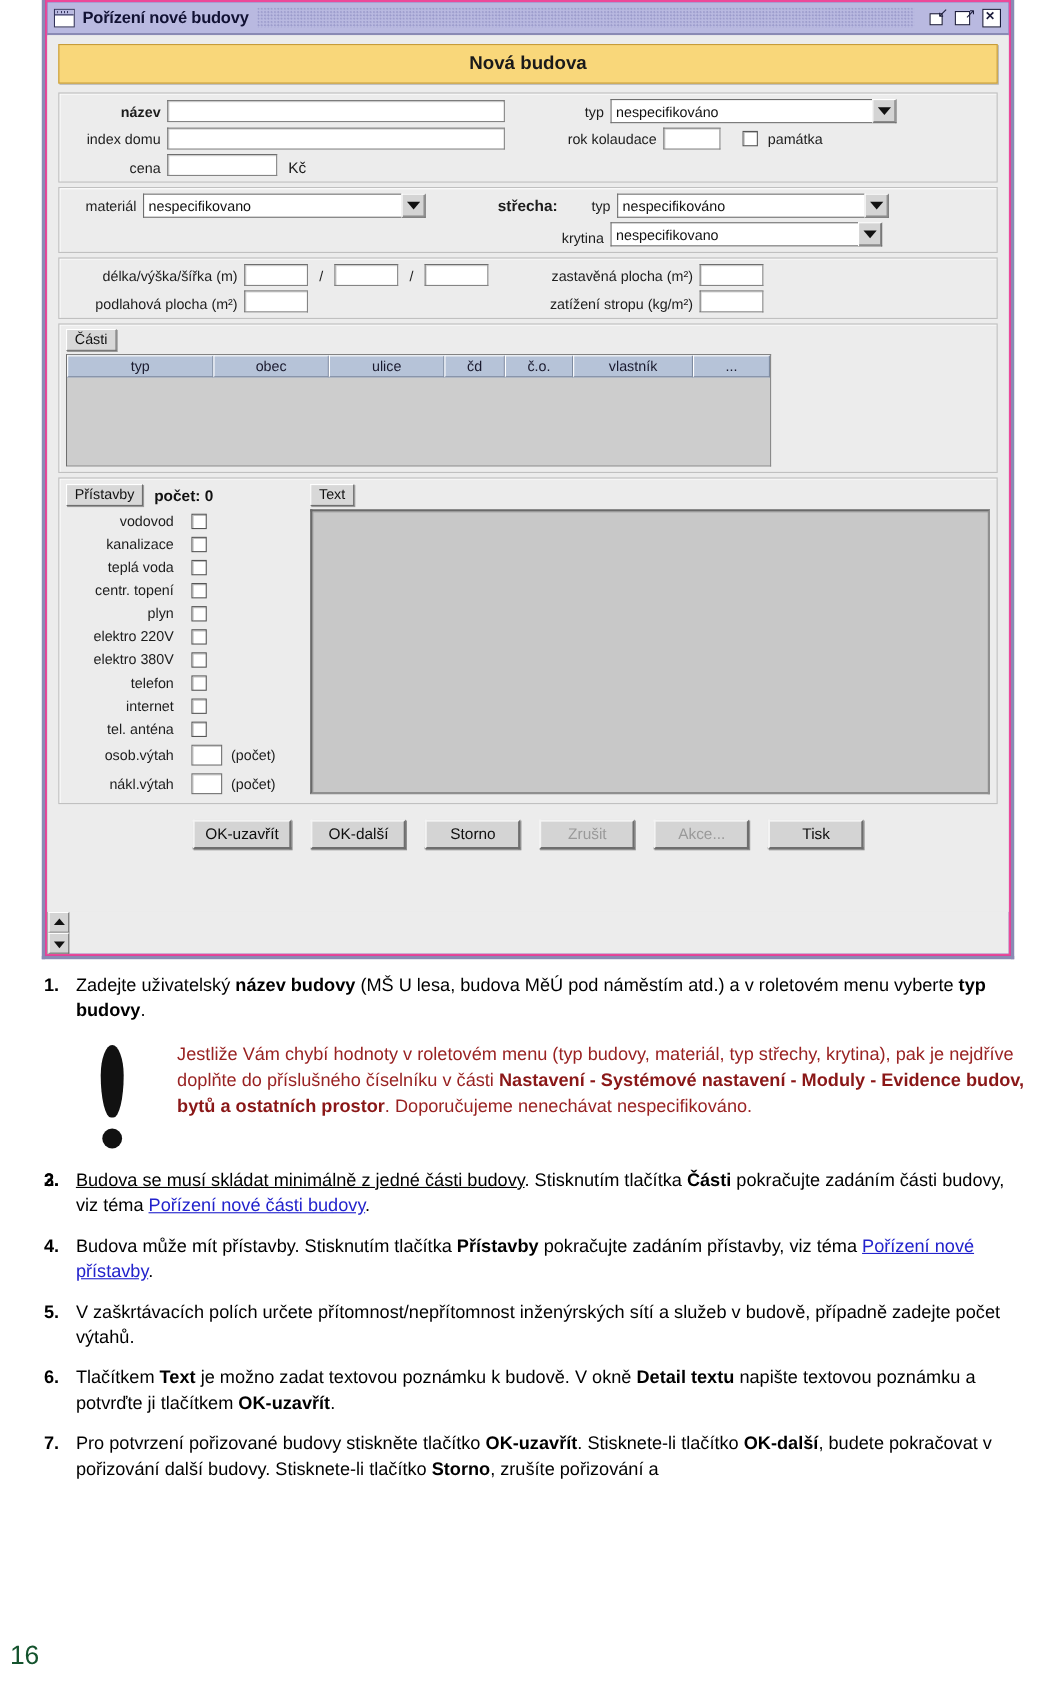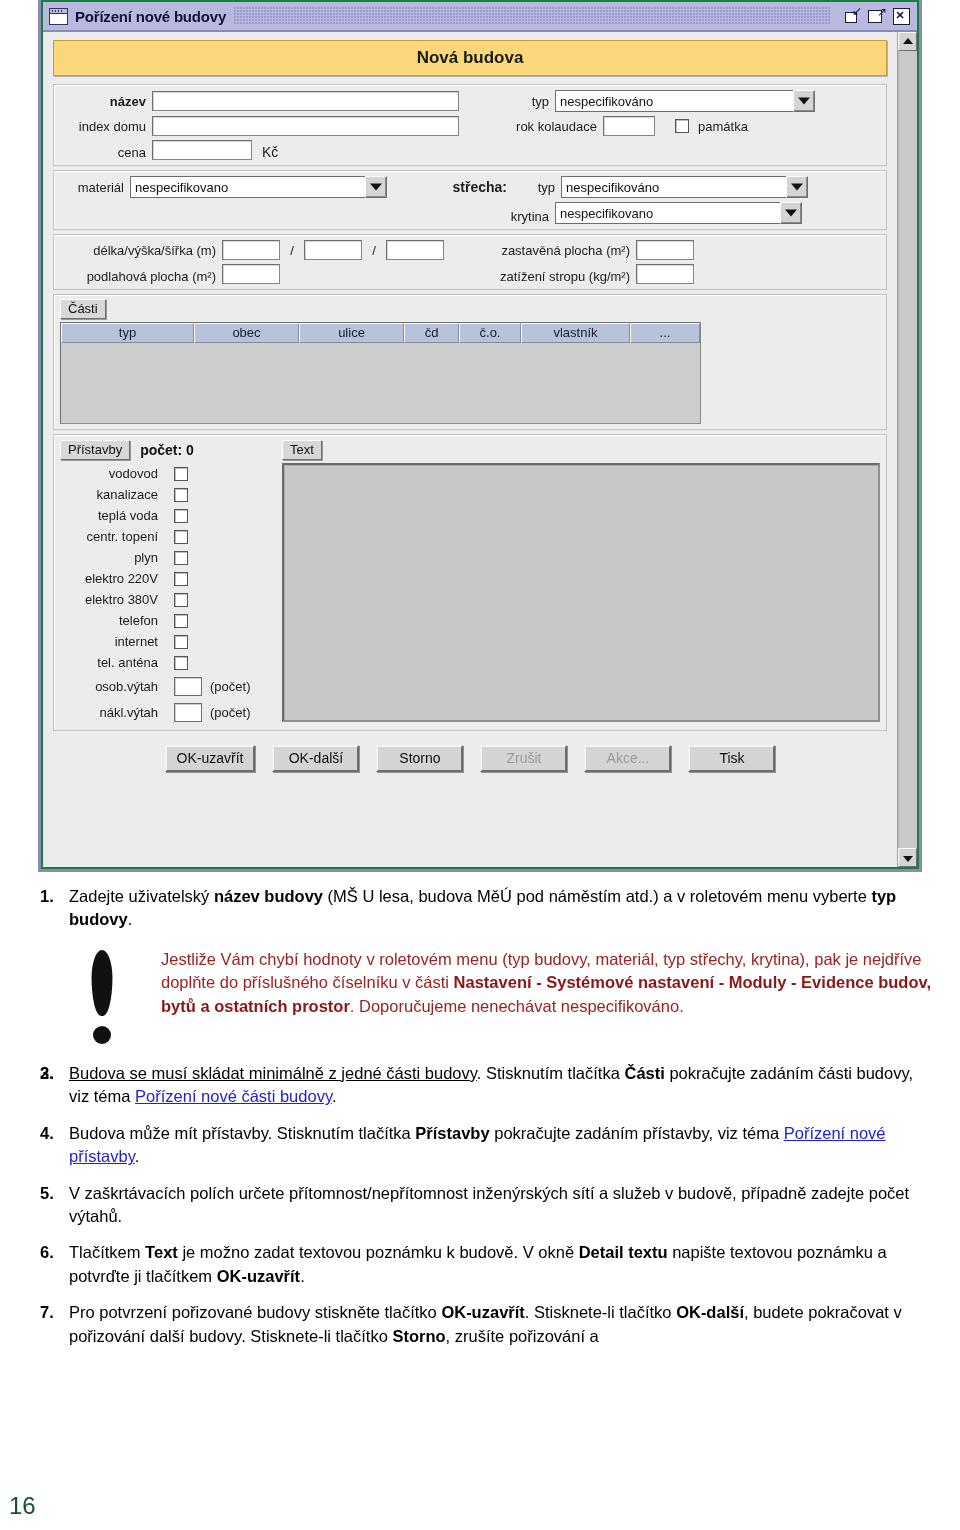--- a/index.html
+++ b/index.html
@@ -18,21 +18,21 @@
     position: absolute;
     left: 38px; top: 0px;
     width: 884px; height: 872px;
     background: #e8e8e8;
     border: 3px solid #8a8ab4;
     border-top: none;
     box-sizing: border-box;
   }
   .shot-inner {
     position: absolute; inset: 0;
-    border: 2px solid #15803d;
+    border: 2px solid #ec4899;
     box-sizing: border-box;
     background: #4c1d95;
   }
 
   
   .titlebar {
     position: absolute; left: 0; top: 0; right: 0; height: 30px;
     background: #b9b9e0;
     border-bottom: 2px solid #8a8ab4;
     display: flex; align-items: center;
@@ -100,20 +100,21 @@
     content: "✕"; position: absolute; left: 0; top: 1px; width: 18px;
     text-align: center; font-size: 11px; color: #1a1a3a; line-height: 15px;
     font-weight: bold;
   }
 
   
   .dlg-body {
     position: absolute; left: 0; top: 30px; right: 0; bottom: 0;
     background: #ececec;
     display: flex;
+    flex-direction: column;
   }
   .dlg-client {
     flex: 1; position: relative;
     background: #ececec;
     padding: 8px 10px 0 10px;
     box-sizing: border-box;
     overflow: hidden;
   }
 
   

